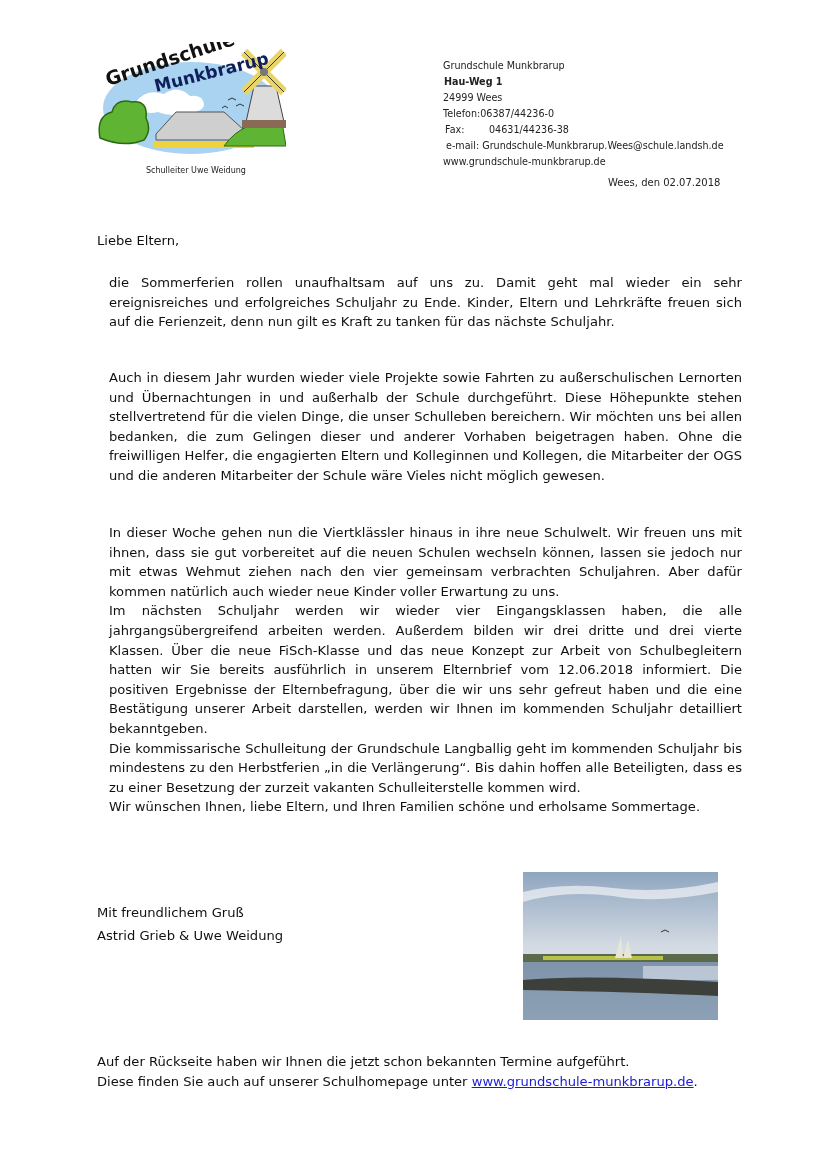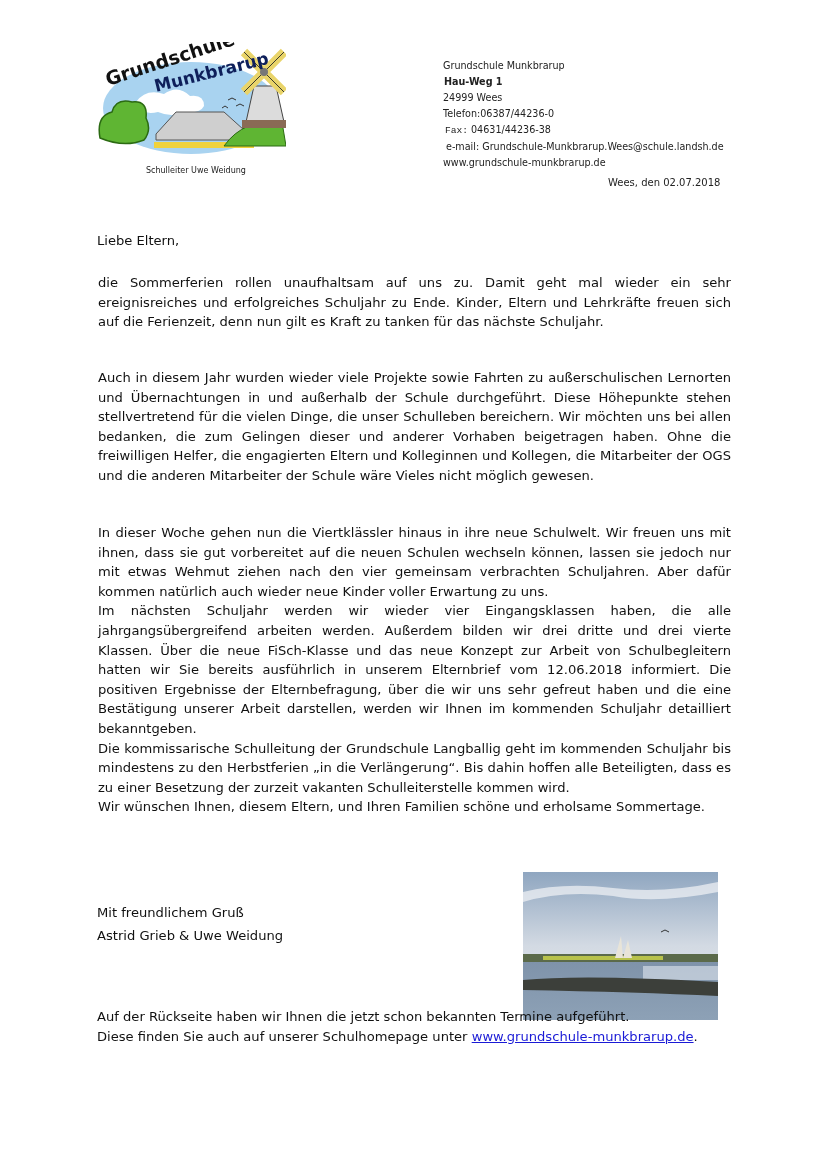--- a/index.html
+++ b/index.html
@@ -10,37 +10,37 @@
   
   .logo { position: absolute; left: 96px; top: 42px; width: 190px; height: 118px; }
   .principal { position: absolute; left: 146px; top: 166px; font-size: 8px; color: #222; }
 
   
   .address { position: absolute; left: 443px; top: 58px; font-size: 9.6px; line-height: 16px; color: #222; }
   .address div { white-space: nowrap; }
   .addr-indent-1 { padding-left: 1px; font-weight: bold; }
   .addr-fax { padding-left: 2px; }
   .addr-email { padding-left: 3px; }
-  .tab { display: inline-block; width: 26px; font-family: Liberation Mono, monospace; }
+  .tab { display: inline-block; width: 44px; }
   .date { position: absolute; left: 608px; top: 177px; font-size: 10px; color: #222; }
 
   
-  .body-text { position: absolute; left: 98px; width: 633px; font-size: 13.1px; line-height: 19.6px; text-align: justify; }
+  .body-text { position: absolute; left: 109px; width: 633px; font-size: 13.1px; line-height: 19.6px; text-align: justify; }
   .body-text p { margin: 0; }
   .greeting { position: absolute; left: 97px; top: 233px; font-size: 13.1px; }
   .p1 { top: 273px; }
   .p2 { top: 368px; }
   .p3 { top: 523px; }
 
   .closing { position: absolute; left: 97px; top: 905px; font-size: 13.1px; }
   .signers { position: absolute; left: 97px; top: 928px; font-size: 13.1px; }
 
   .photo { position: absolute; left: 523px; top: 872px; width: 195px; height: 148px; }
 
-  .footer { position: absolute; left: 97px; top: 1007px; font-size: 13.1px; line-height: 20px; }
+  .footer { position: absolute; left: 97px; top: 1052px; font-size: 13.1px; line-height: 20px; }
   .footer a { color: #1a1ad6; text-decoration: underline; }
 </style>
 </head>
 <body>
 
 <div class="page">
 
   <svg class="logo" viewBox="0 0 190 118">
     <ellipse cx="95" cy="66" rx="88" ry="46" fill="#a9d3f0"></ellipse>
     <path d="M40 60 q10 -14 28 -8 q14 -10 26 2 q14 -2 14 10 q-4 8 -20 6 q-12 6 -26 0 q-18 4 -22 -10z" fill="#ffffff"></path>
@@ -79,21 +79,21 @@
   </div>
 
   <div class="body-text p2">
     <p>Auch in diesem Jahr wurden wieder viele Projekte sowie Fahrten zu außerschulischen Lernorten und Übernachtungen in und außerhalb der Schule durchgeführt. Diese Höhepunkte stehen stellvertretend für die vielen Dinge, die unser Schulleben bereichern. Wir möchten uns bei allen bedanken, die zum Gelingen dieser und anderer Vorhaben beigetragen haben. Ohne die freiwilligen Helfer, die engagierten Eltern und Kolleginnen und Kollegen, die Mitarbeiter der OGS und die anderen Mitarbeiter der Schule wäre Vieles nicht möglich gewesen.</p>
   </div>
 
   <div class="body-text p3">
     <p>In dieser Woche gehen nun die Viertklässler hinaus in ihre neue Schulwelt. Wir freuen uns mit ihnen, dass sie gut vorbereitet auf die neuen Schulen wechseln können, lassen sie jedoch nur mit etwas Wehmut ziehen nach den vier gemeinsam verbrachten Schuljahren. Aber dafür kommen natürlich auch wieder neue Kinder voller Erwartung zu uns.</p>
     <p>Im nächsten Schuljahr werden wir wieder vier Eingangsklassen haben, die alle jahrgangsübergreifend arbeiten werden. Außerdem bilden wir drei dritte und drei vierte Klassen. Über die neue FiSch-Klasse und das neue Konzept zur Arbeit von Schulbegleitern hatten wir Sie bereits ausführlich in unserem Elternbrief vom 12.06.2018 informiert. Die positiven Ergebnisse der Elternbefragung, über die wir uns sehr gefreut haben und die eine Bestätigung unserer Arbeit darstellen, werden wir Ihnen im kommenden Schuljahr detailliert bekanntgeben.</p>
     <p>Die kommissarische Schulleitung der Grundschule Langballig geht im kommenden Schuljahr bis mindestens zu den Herbstferien „in die Verlängerung“. Bis dahin hoffen alle Beteiligten, dass es zu einer Besetzung der zurzeit vakanten Schulleiterstelle kommen wird.</p>
-    <p>Wir wünschen Ihnen, diesem Eltern, und Ihren Familien schöne und erholsame Sommertage.</p>
+    <p>Wir wünschen Ihnen, liebe Eltern, und Ihren Familien schöne und erholsame Sommertage.</p>
   </div>
 
   <div class="closing">Mit freundlichem Gruß</div>
   <div class="signers">Astrid Grieb &amp; Uwe Weidung</div>
 
   <svg class="photo" viewBox="0 0 195 148" preserveAspectRatio="none">
     <defs>
       <linearGradient id="sky" x1="0" y1="0" x2="0" y2="1">
         <stop offset="0" stop-color="#8fa6c0"></stop>
         <stop offset="0.5" stop-color="#d3dae3"></stop>

